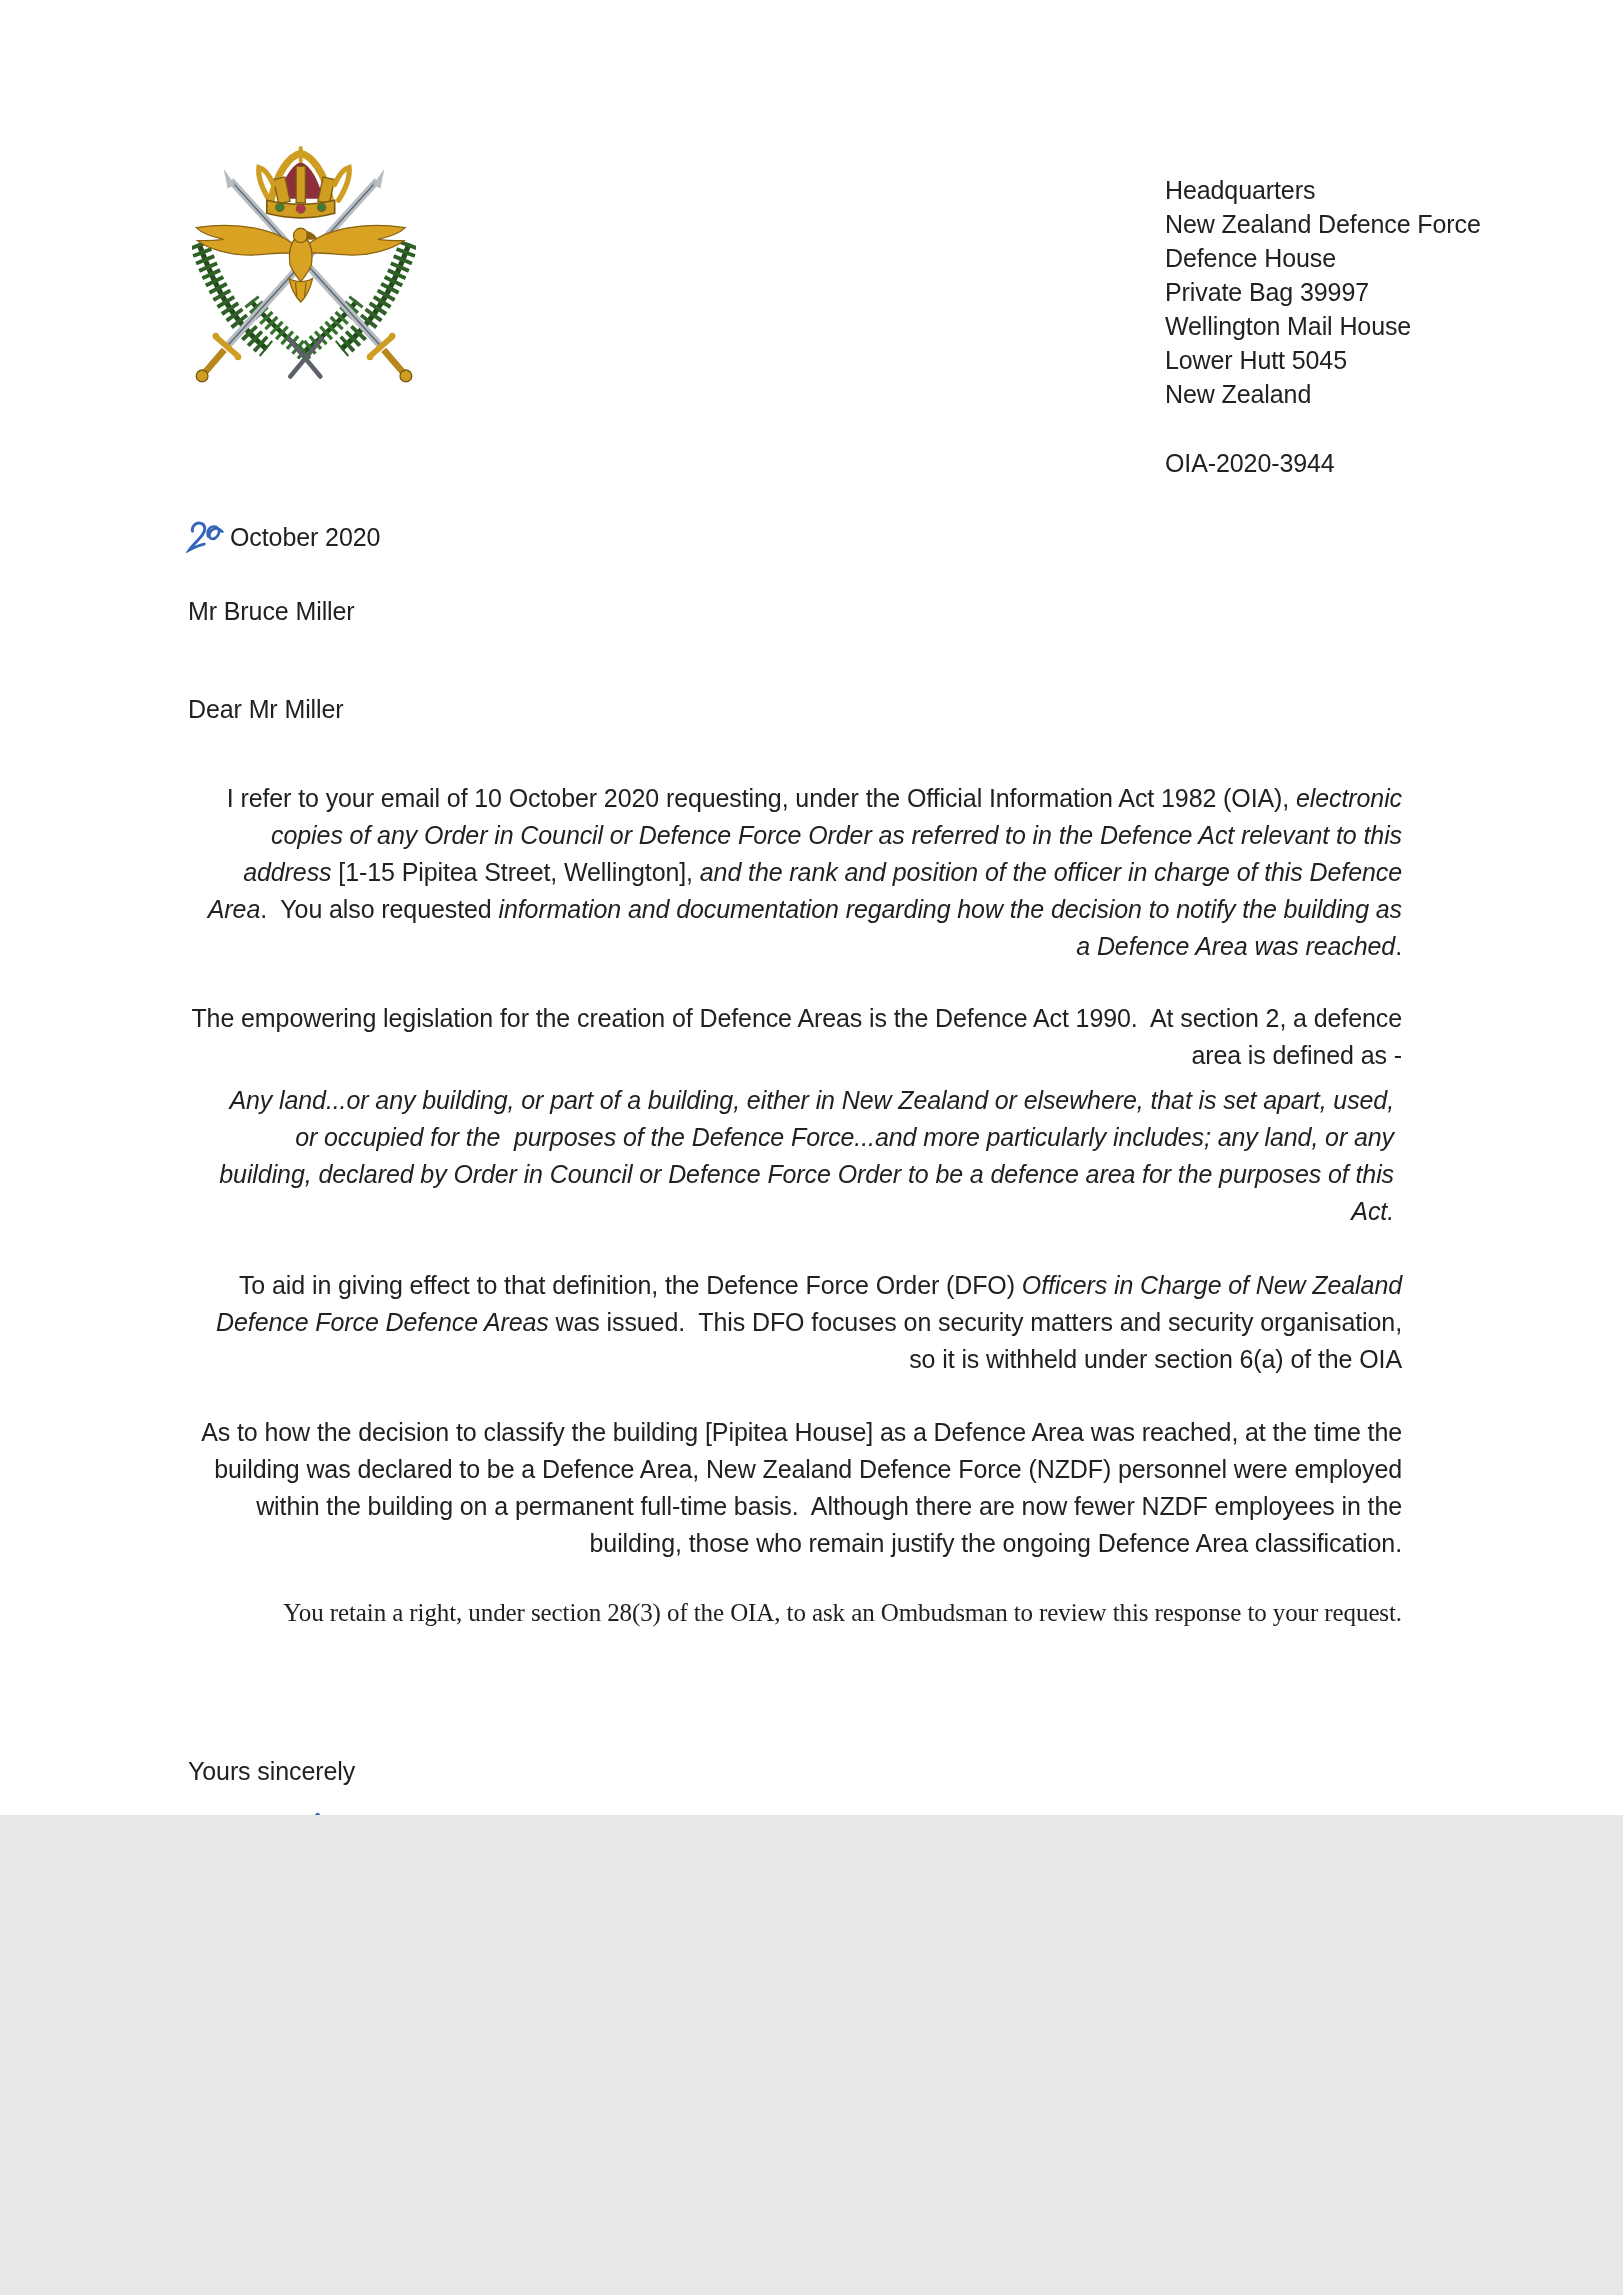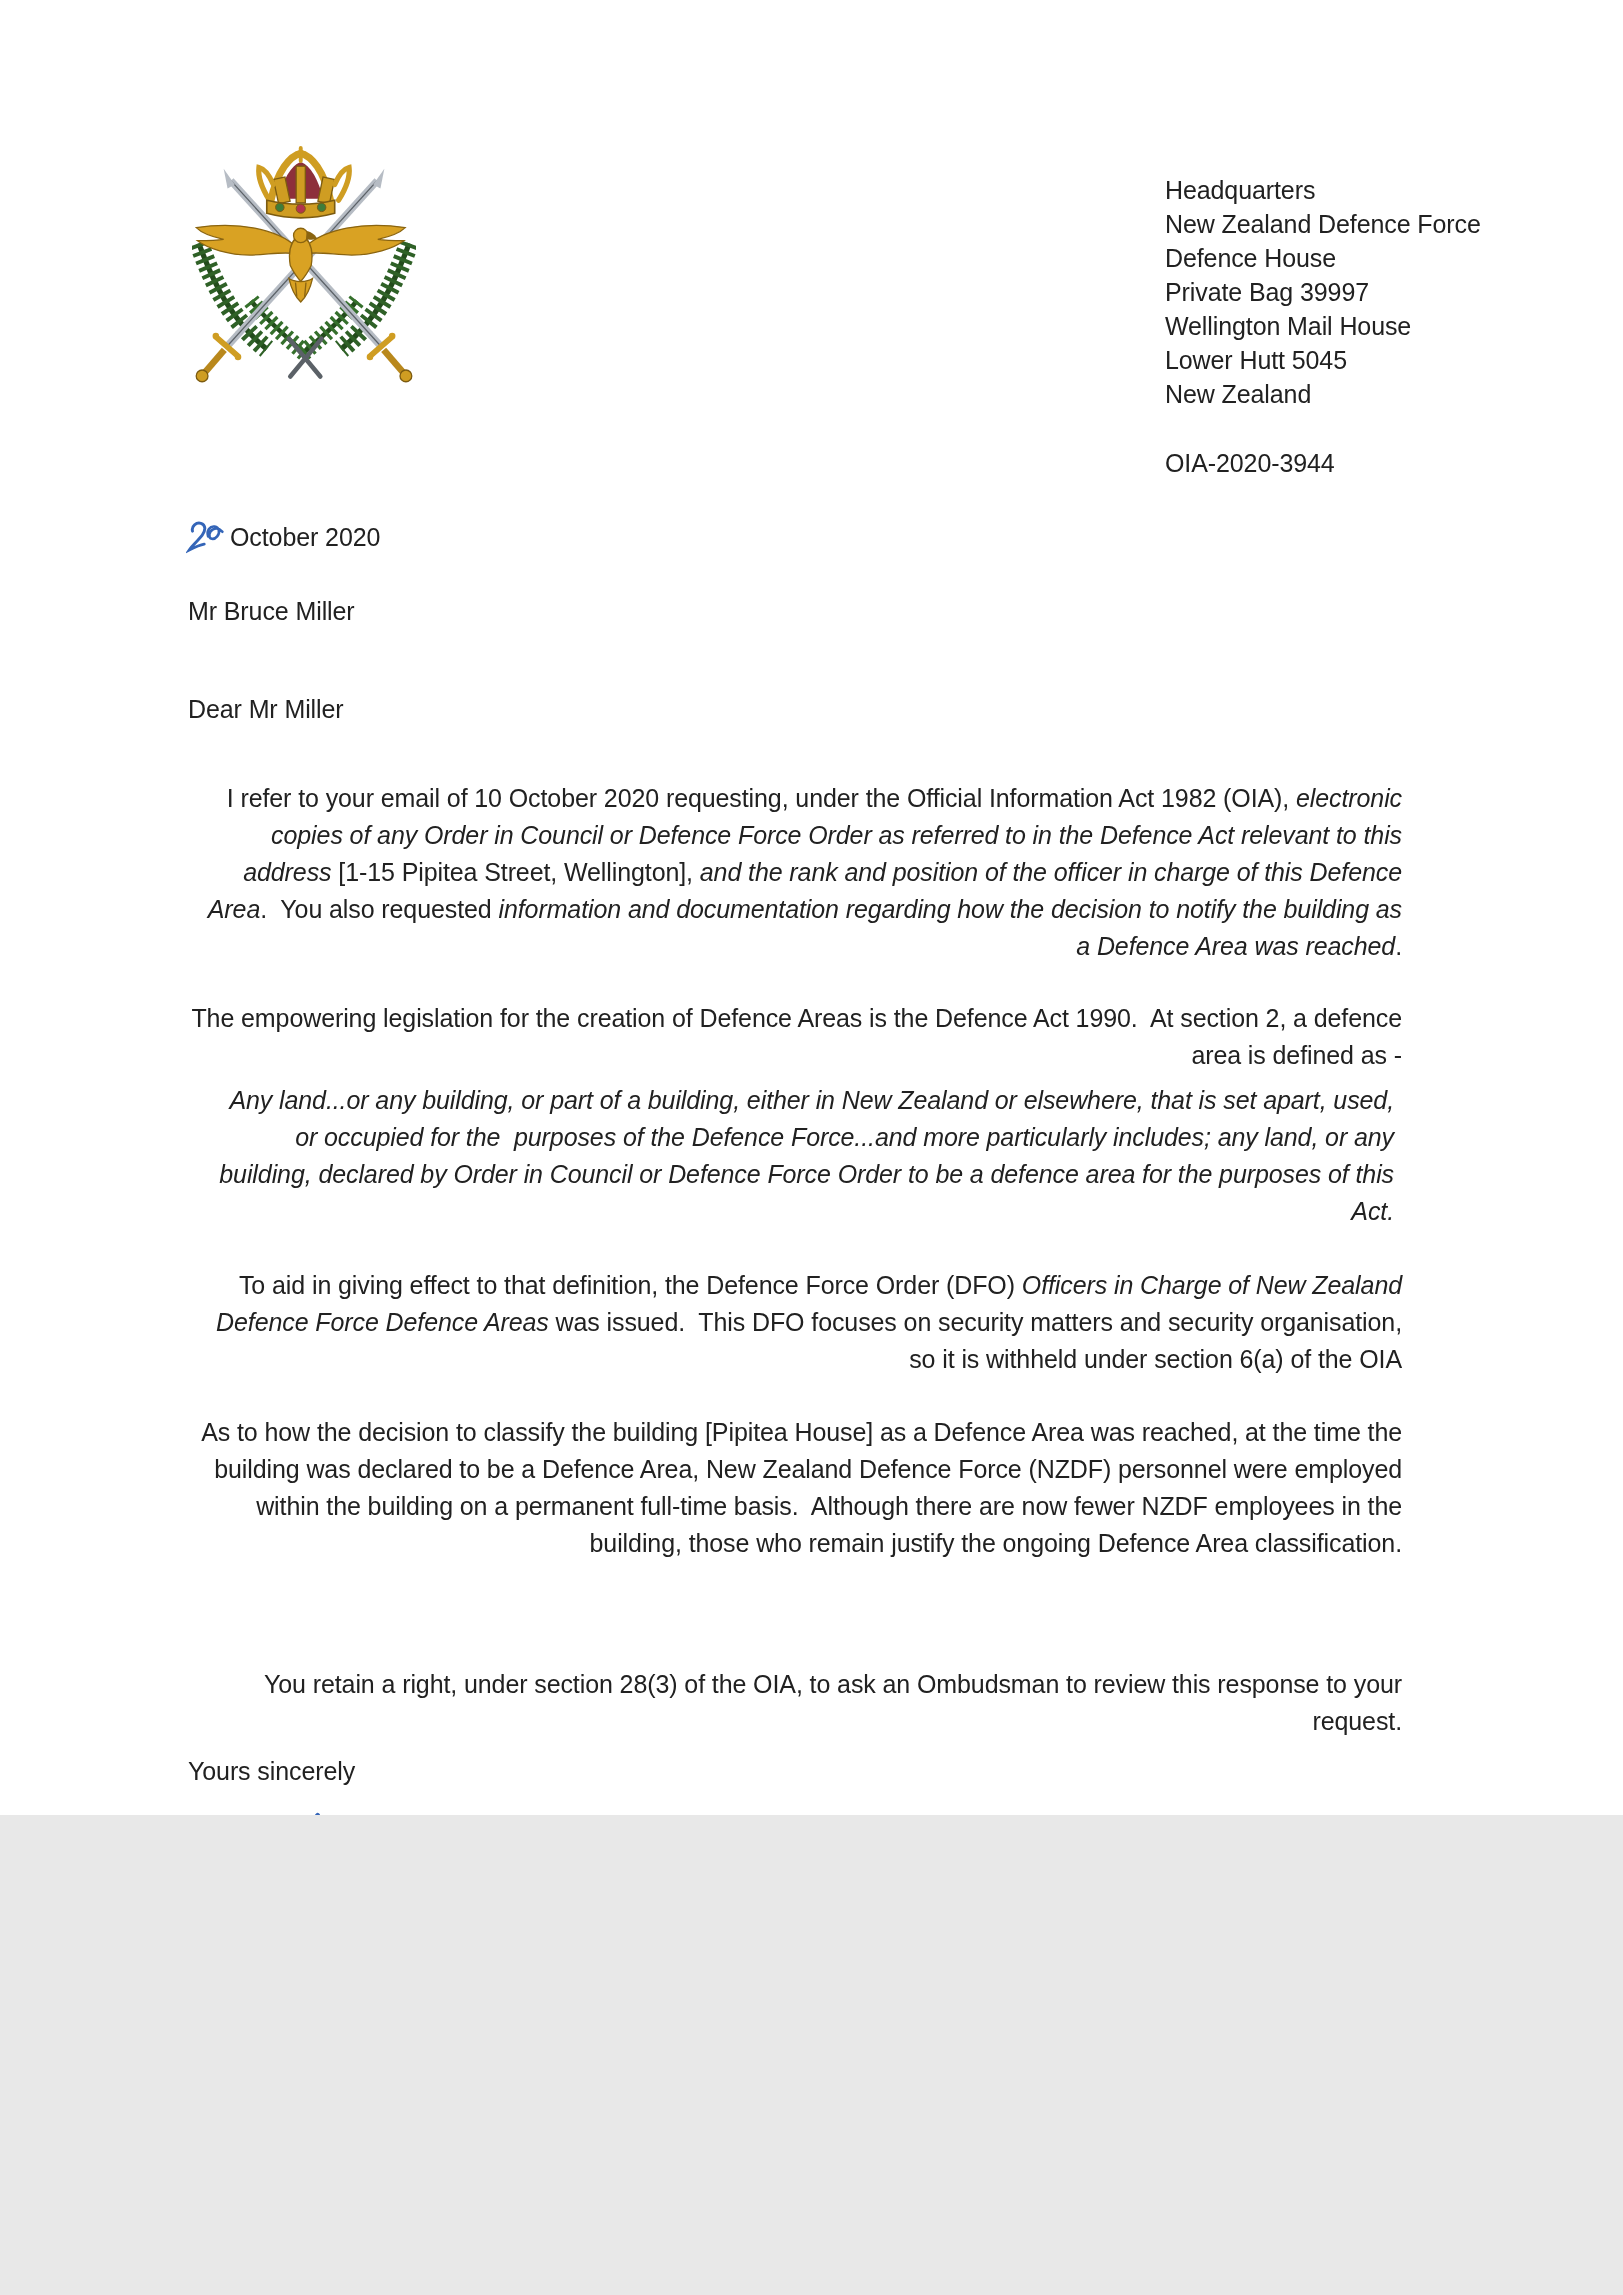--- a/index.html
+++ b/index.html
@@ -20,21 +20,21 @@
   .date-row .date-text{position:absolute;left:44px;top:3.9px;font-size:25px;line-height:29px;white-space:nowrap;letter-spacing:-0.1px;}
   .recipient{position:absolute;left:188px;top:593px;}
   .salutation{position:absolute;left:188px;top:683px;margin-top:8px;}
   p.para{position:absolute;left:188px;width:1214px;margin:0;white-space:pre-wrap;text-align:right;}
   p.para em{font-style:italic;}
   .p1{top:780px;}
   .p2{top:1000px;}
   .quote{top:1082px;left:212px !important;width:1182px !important;font-style:italic;}
   .p3{top:1267px;}
   .p4{top:1414px;}
-  .p5{top:1666px;}
+  .p5{top:1594px;font-family:Liberation Serif, serif;}
   .closing{position:absolute;left:188px;top:1708px;margin-top:45px;}
   .signature{position:absolute;left:111px;top:1806px;width:273px;height:194px;}
   .signatory{position:absolute;left:194px;top:1927px;font-size:25px;line-height:35px;letter-spacing:-0.1px;margin-left:39px;}
 </style>
 </head>
 <body>
 
 <div class="page">
 
   <svg class="crest" viewBox="0 0 342 372">

